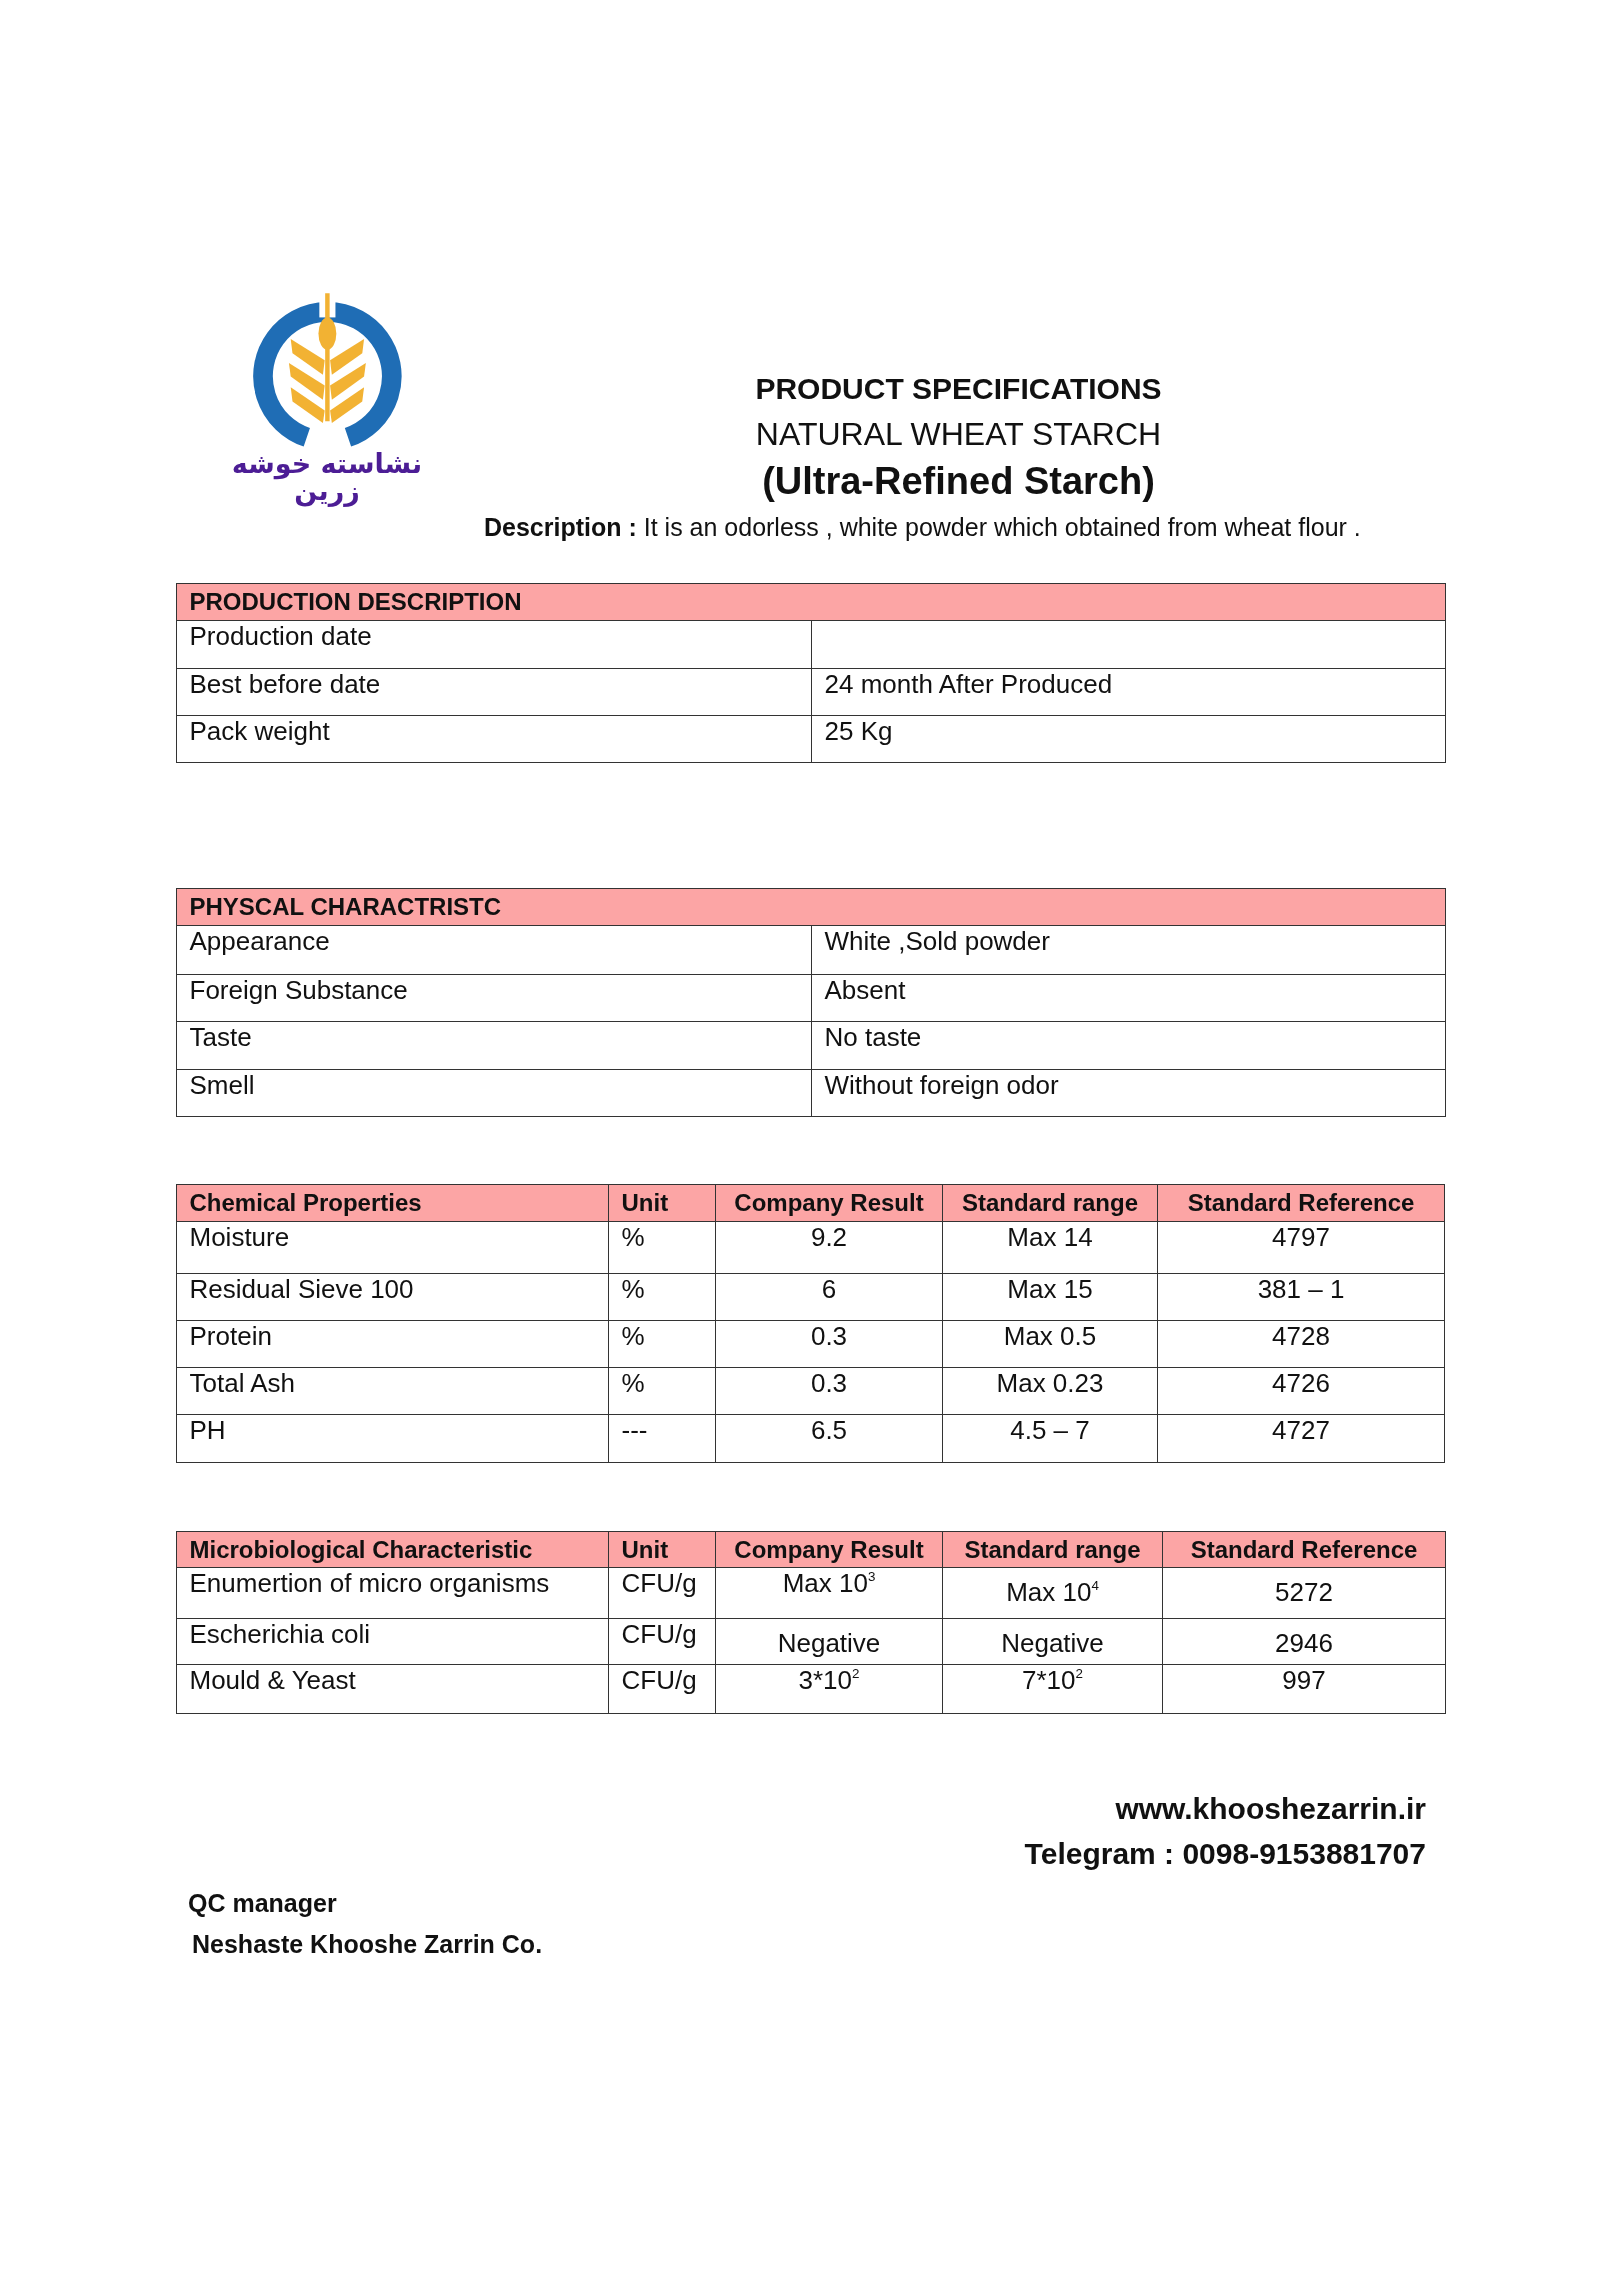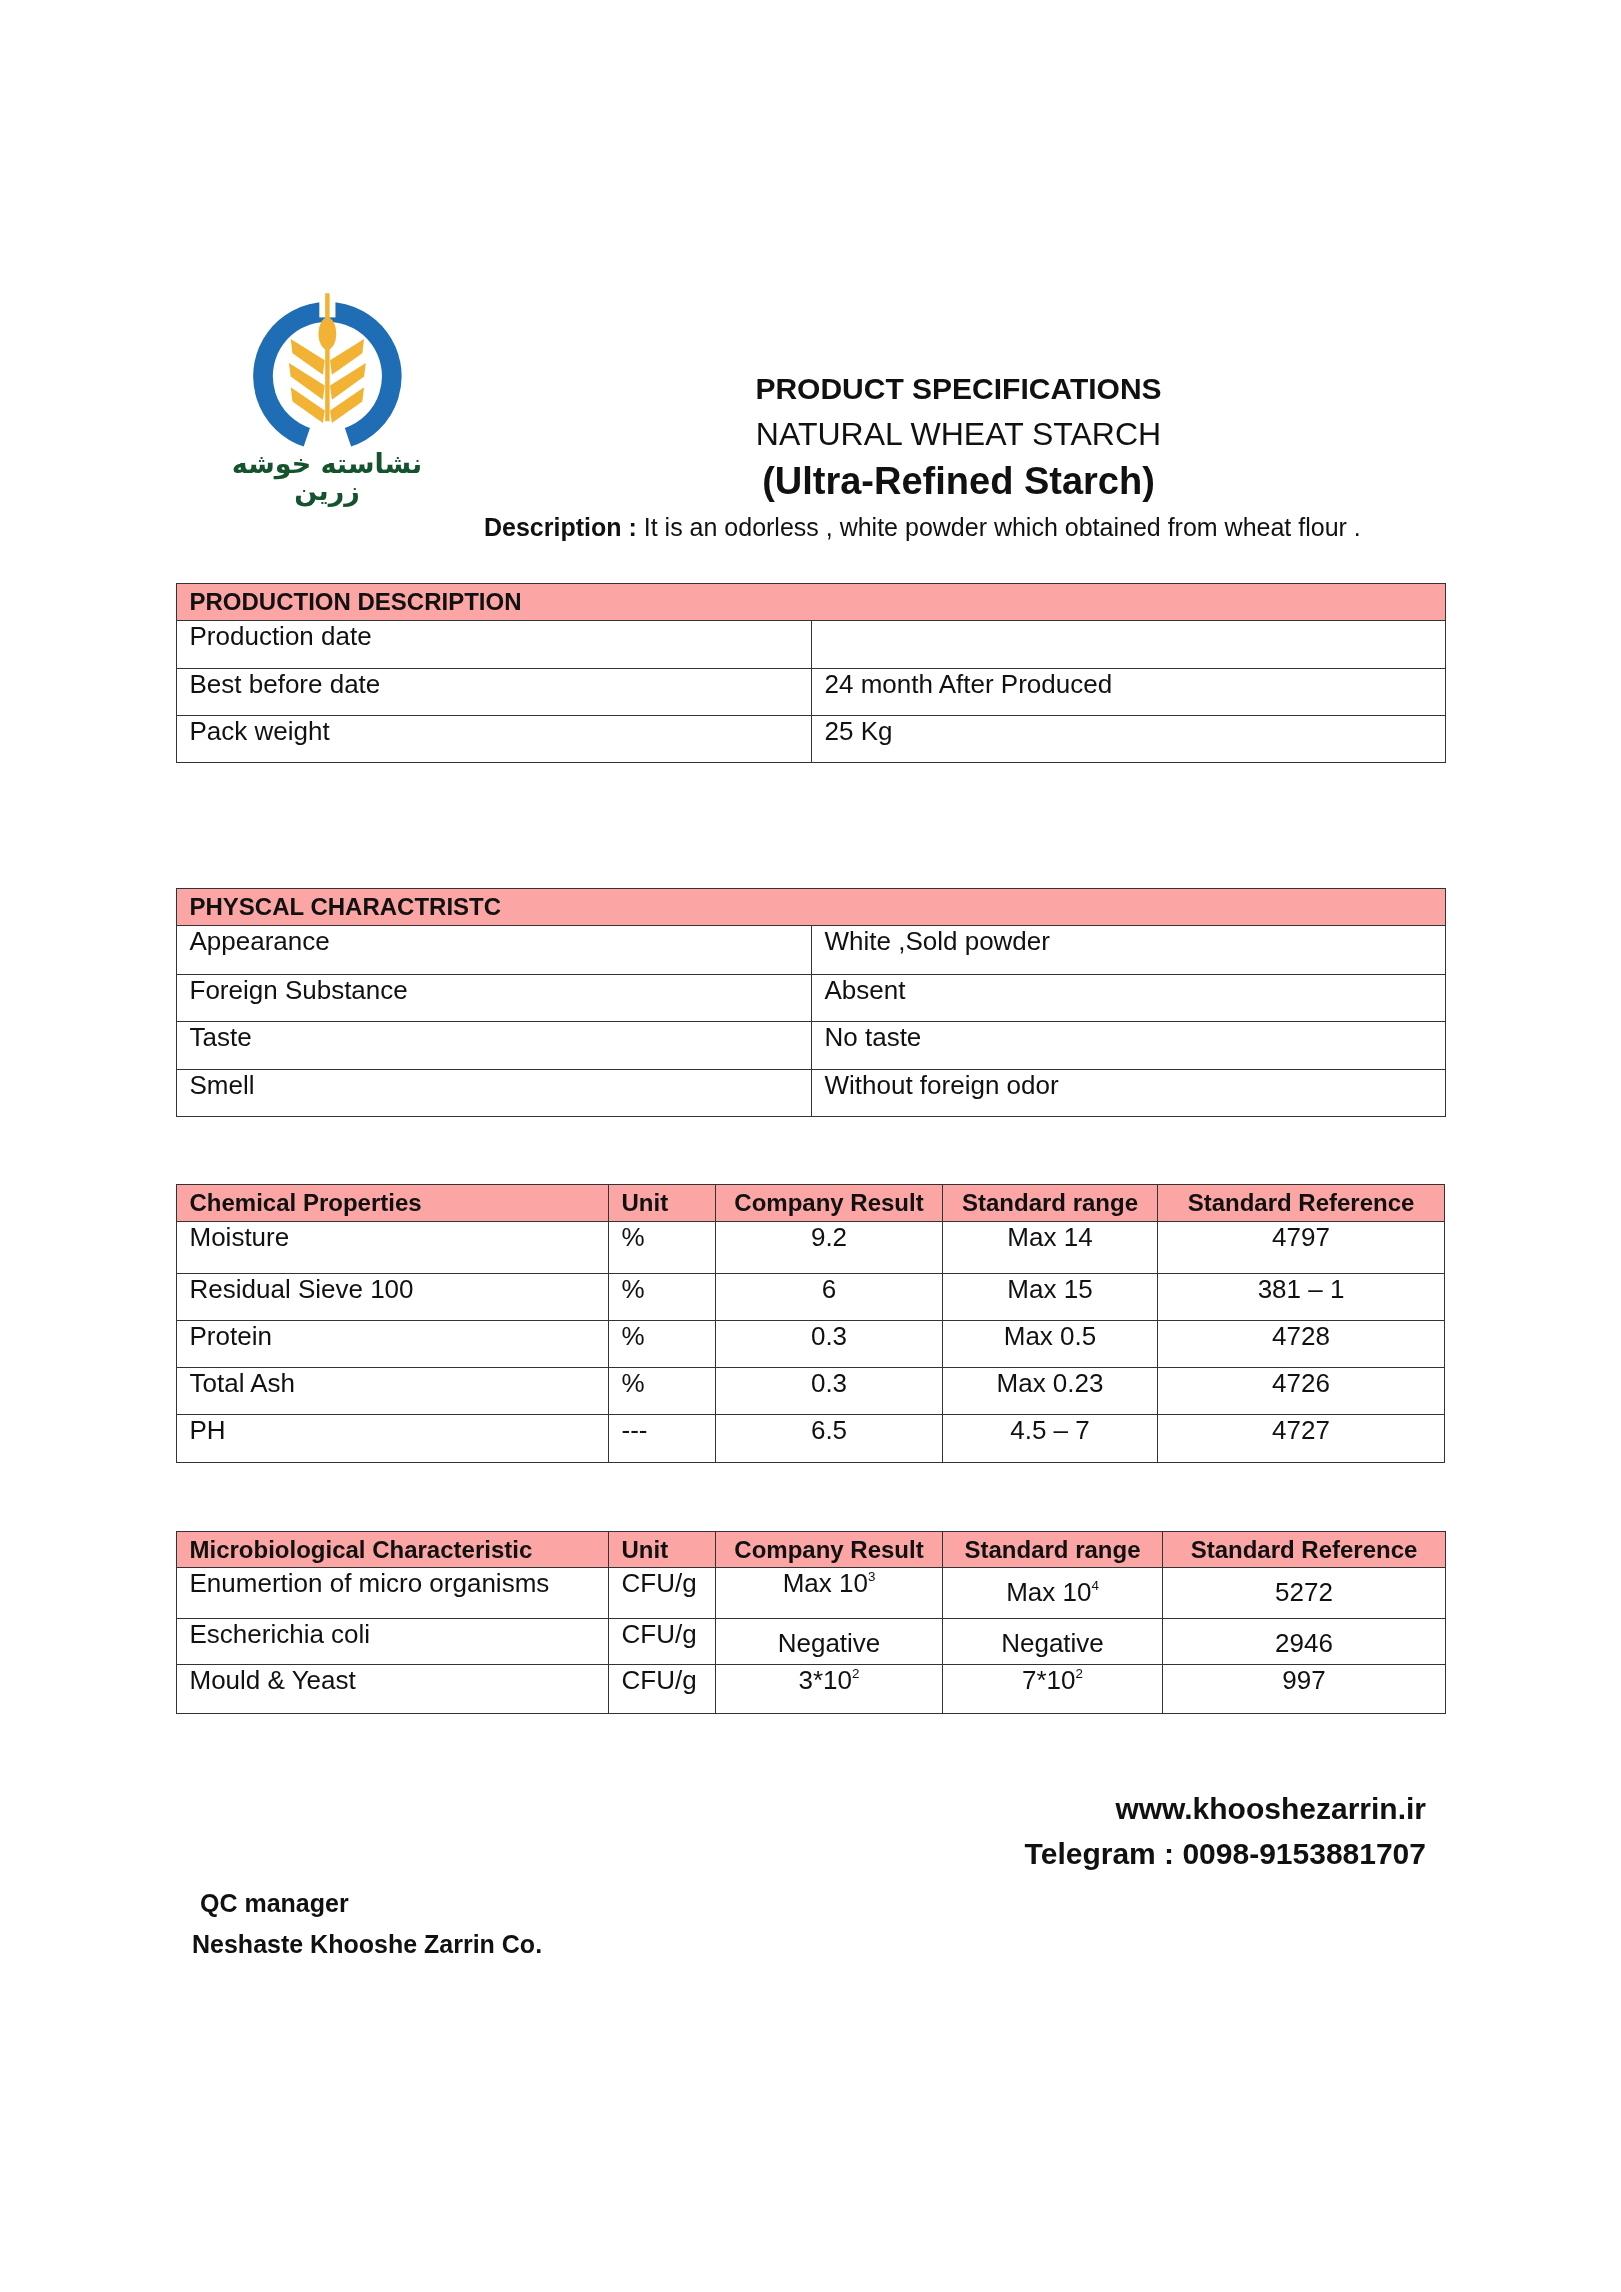--- a/index.html
+++ b/index.html
@@ -5,21 +5,21 @@
   html, body { margin: 0; padding: 0; background: #ffffff; }
   body { width: 1621px; height: 2293px; position: relative; overflow: hidden;
          font-family: "Liberation Sans", "DejaVu Sans", sans-serif; color: #111; }
   .abs { position: absolute; }
 
   
   .logo { left: 192px; top: 287px; width: 269px; height: 206px; }
   .logo svg { position: absolute; left: 0; top: 0; }
   .logo-text { position: absolute; left: 25px; top: 163px; width: 220px; text-align: center;
                font-family: "DejaVu Sans", sans-serif; font-weight: bold; font-size: 27px;
-               direction: rtl; color: #14532d; line-height: 1; }
+               direction: rtl; color: #4c1d95; line-height: 1; }
 
   
   .title-block { left: 627px; width: 663px; text-align: center; }
   .t1 { top: 371px; font-size: 30px; font-weight: bold; line-height: 36px; letter-spacing: 0px; }
   .t2 { top: 416px; font-size: 32px; font-weight: normal; line-height: 36px; }
   .t3 { top: 459px; font-size: 38px; font-weight: bold; line-height: 45px; }
   .desc { left: 484px; top: 512px; width: 958px; font-size: 25px; line-height: 30px; white-space: nowrap; }
   .desc b { font-weight: bold; }
 
   
@@ -34,21 +34,21 @@
   .t-phys { top: 888px; padding-left: 24px; }
   .t-chem { top: 1184px; }
   .t-micro { top: 1531px; }
 
   .t-chem th, .t-micro th { padding: 0 9px; }
   .t-chem th.cc, .t-micro th.cc { text-align: center; padding: 0 3.6px; }
 
   
   .web { right: 195px; top: 1791px; font-size: 30px; font-weight: bold; line-height: 36px; text-align: right; }
   .tel { right: 195px; top: 1836px; font-size: 30px; font-weight: bold; line-height: 36px; text-align: right; }
-  .qc { left: 200px; top: 1888px; font-size: 25px; font-weight: bold; line-height: 30px; }
+  .qc { left: 188px; top: 1888px; font-size: 25px; font-weight: bold; line-height: 30px; }
   .co { left: 192px; top: 1929px; font-size: 25px; font-weight: bold; line-height: 30px; }
 </style>
 </head>
 <body>
 
 <div class="abs logo">
   <svg width="269" height="161" viewBox="0 0 300 180">
 
     <path d="M 128 168 A 72 72 0 1 1 174 168" fill="none" stroke="#1f6db5" stroke-width="22"></path>
 

